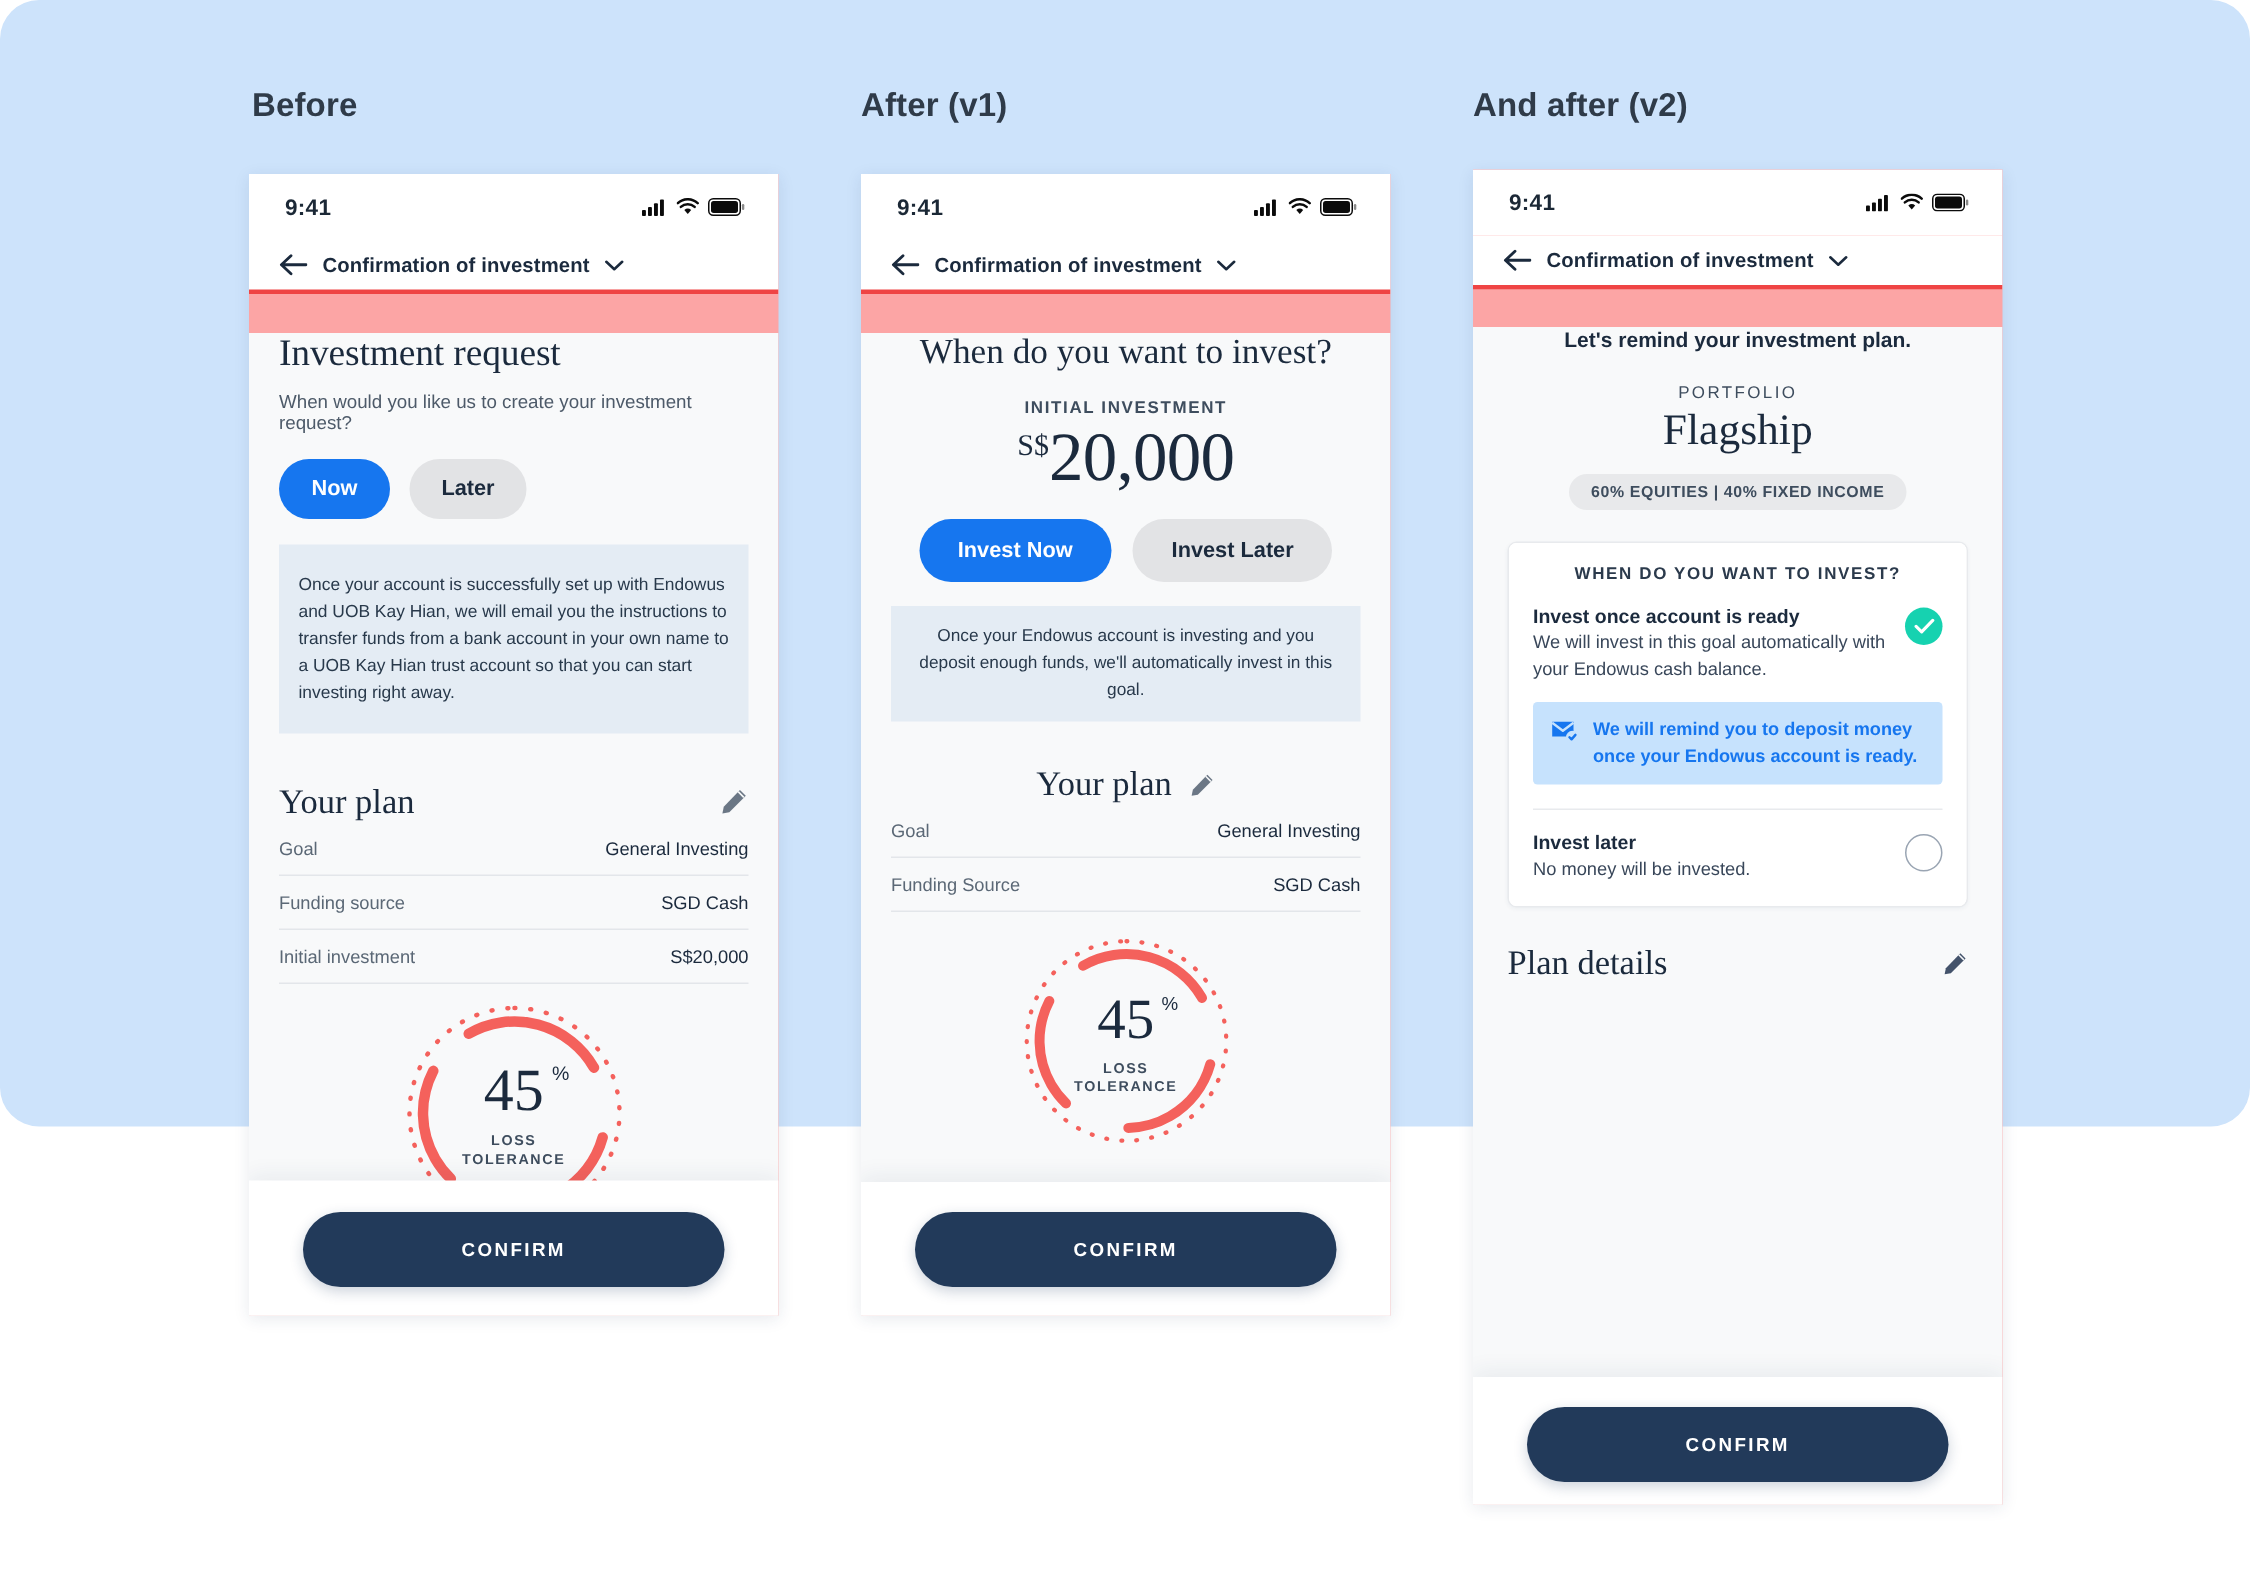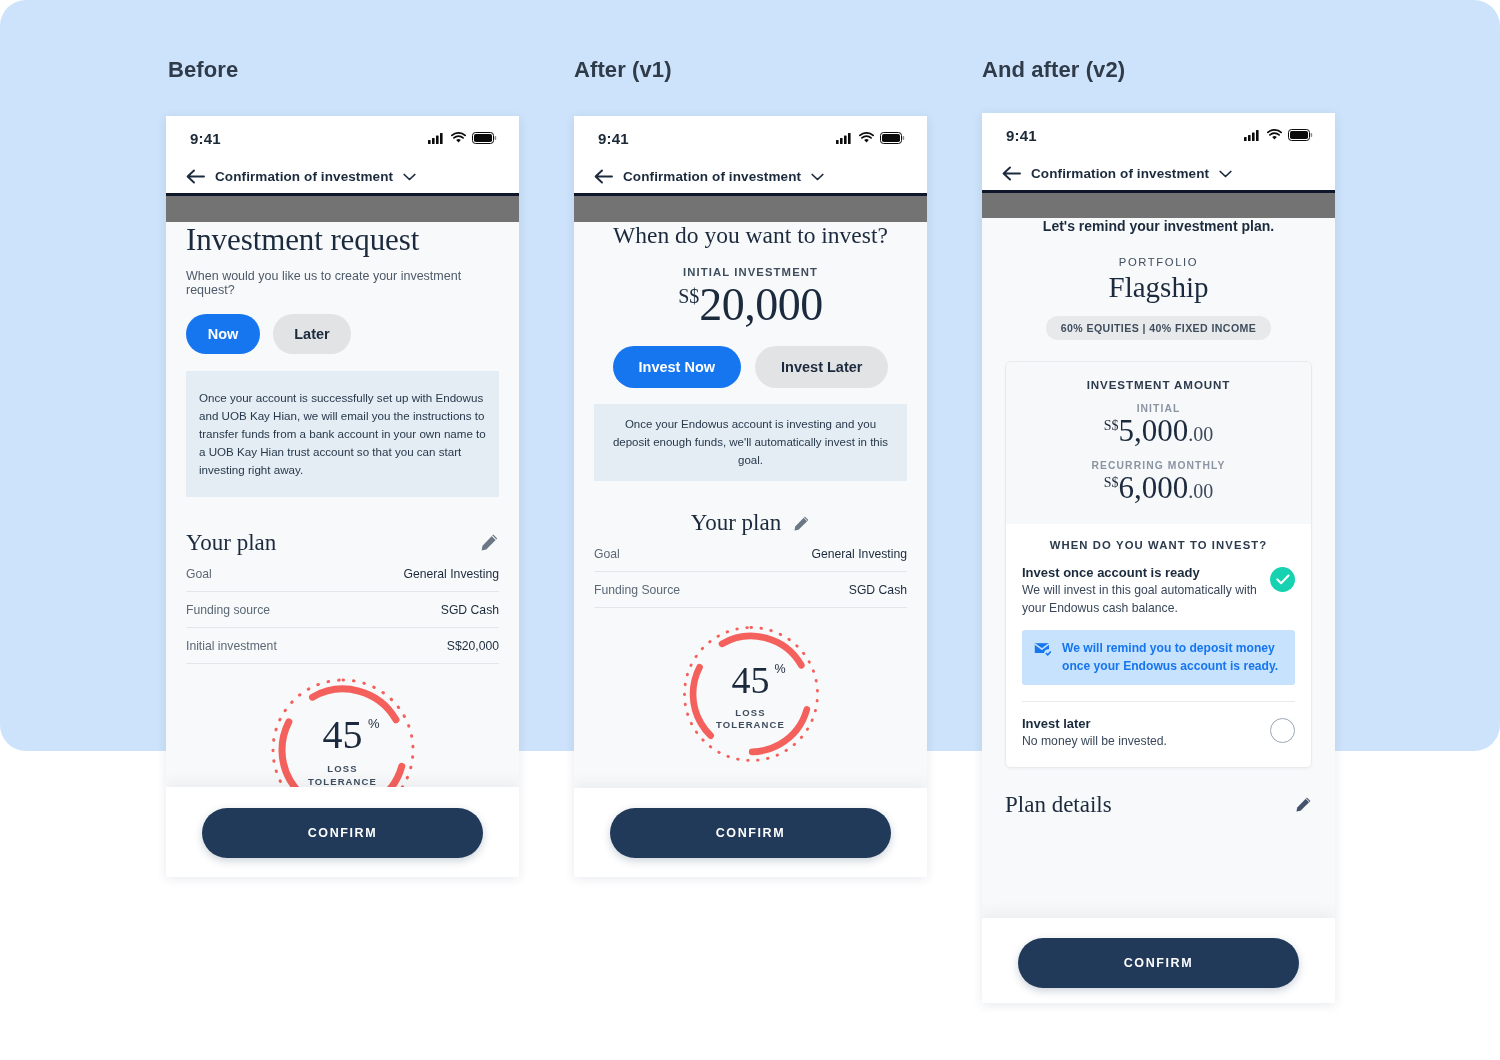--- a/index.html
+++ b/index.html
@@ -21,21 +21,21 @@
     font-family: "Liberation Sans", sans-serif;
     font-size: 22px;
     font-weight: bold;
     color: #2f3b49;
     letter-spacing: 0.1px;
   }
 
   
   .phone {
     position: absolute;
-    background: #737373;
+    background: #fca5a5;
     overflow: hidden;
     box-shadow: 0 2px 10px rgba(25,50,90,0.10);
   }
 
   .statusbar {
     height: 44px;
     background: #ffffff;
     display: flex;
     align-items: center;
     justify-content: space-between;
@@ -49,42 +49,42 @@
   }
   .status-icons { display: flex; align-items: center; gap: 6px; }
 
   .navbar {
     height: 36px;
     background: #ffffff;
     display: flex;
     align-items: center;
     gap: 10px;
     padding: 0 22px 0 20px;
-    border-bottom: 3px solid #0f172a;
+    border-bottom: 3px solid #ef4444;
   }
   .nav-title {
     font-size: 13.5px;
     font-weight: bold;
     color: #1b2a3d;
     letter-spacing: 0.1px;
   }
 
   .screen-body {
     position: relative;
     background: #f8f9fa;
   }
 
   
   .serif { font-family: "Liberation Serif", "DejaVu Serif", serif; }
 
   
   #phone1 { left: 166px; top: 116px; width: 353px; height: 761px; }
   #phone1 .pad { padding: 0 20px; }
   .p1-title {
-    font-size: 31px;
+    font-size: 25px;
     color: #1b2a3d;
     margin-top: 26px;
     letter-spacing: -0.1px;
   }
   .p1-sub {
     font-size: 12.5px;
     color: #4d5a69;
     margin-top: 11px;
   }
   .seg-row { display: flex; gap: 13px; margin-top: 17px; }
@@ -530,33 +530,20 @@
     </div>
 
     <div class="screen-body" style="height:807px;">
       <div class="pad">
         <div class="p3-lead">Let's remind your investment plan.</div>
         <div class="p3-kicker">PORTFOLIO</div>
         <div class="p3-portfolio">Flagship</div>
         <div class="p3-chip">60% EQUITIES | 40% FIXED INCOME</div>
 
         <div class="p3-card">
-          <div class="p3-card-top">
-            <div class="p3-amt-title">INVESTMENT AMOUNT</div>
-
-            <div class="p3-amt-label">INITIAL</div>
-            <div class="p3-amt-value">
-              <span class="cur">S$</span><span>5,000</span><span class="cents">.00</span>
-            </div>
-
-            <div class="p3-amt-label">RECURRING MONTHLY</div>
-            <div class="p3-amt-value">
-              <span class="cur">S$</span><span>6,000</span><span class="cents">.00</span>
-            </div>
-          </div>
 
           <div class="p3-card-bottom">
             <div class="p3-when">WHEN DO YOU WANT TO INVEST?</div>
 
             <div class="opt">
               <div class="opt-text">
                 <div class="opt-title">Invest once account is ready</div>
                 <div class="opt-desc">We will invest in this goal automatically with your Endowus cash balance.</div>
               </div>
               <div class="radio-on">

